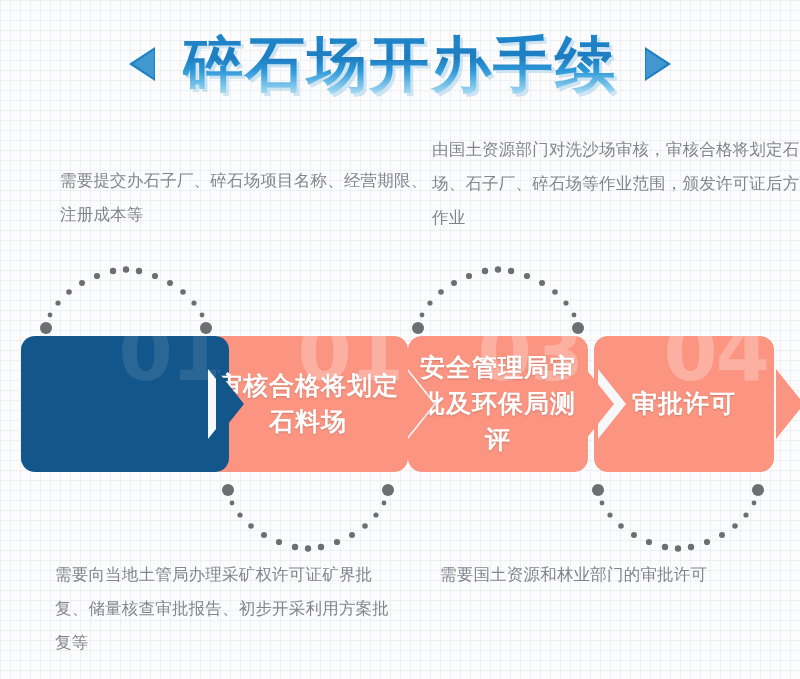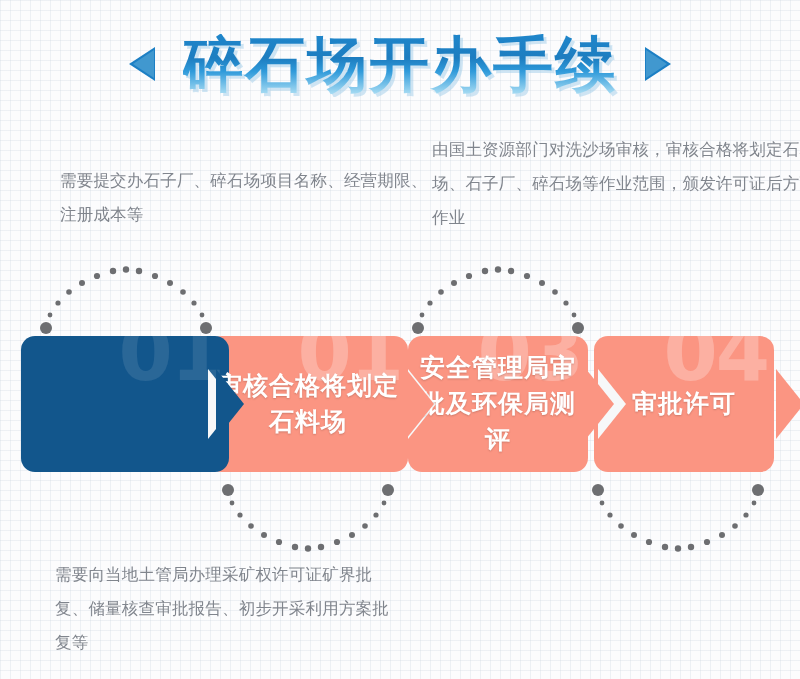--- a/index.html
+++ b/index.html
@@ -193,20 +193,21 @@
     <span id="title-text">碎石场开办手续</span>
     <span class="tri right"></span>
   </div>
 
   <div class="desc" id="desc-top-left">需要提交办石子厂、碎石场项目名称、经营期限、注册成本等</div>
 
   <div class="desc" id="desc-top-right">由国土资源部门对洗沙场审核，审核合格将划定石料场、石子厂、碎石场等作业范围，颁发许可证后方可作业</div>
 
   <div class="desc" id="desc-bottom-left">需要向当地土管局办理采矿权许可证矿界批复、储量核查审批报告、初步开采利用方案批复等</div>
 
+  <div class="desc" id="desc-bottom-right">需要国土资源和林业部门的审批许可</div>
 
   <svg class="arc" id="arc-top-1" width="180" height="74">
     <g fill="#6d6e71">
       <circle cx="10" cy="66" r="6"></circle>
       <circle cx="170" cy="66" r="6"></circle>
       <circle cx="14" cy="53" r="2.4"></circle>
         <circle cx="166" cy="53" r="2.4"></circle>
       <circle cx="22" cy="41" r="2.6"></circle>
         <circle cx="158" cy="41" r="2.6"></circle>
       <circle cx="33" cy="30" r="2.8"></circle>

